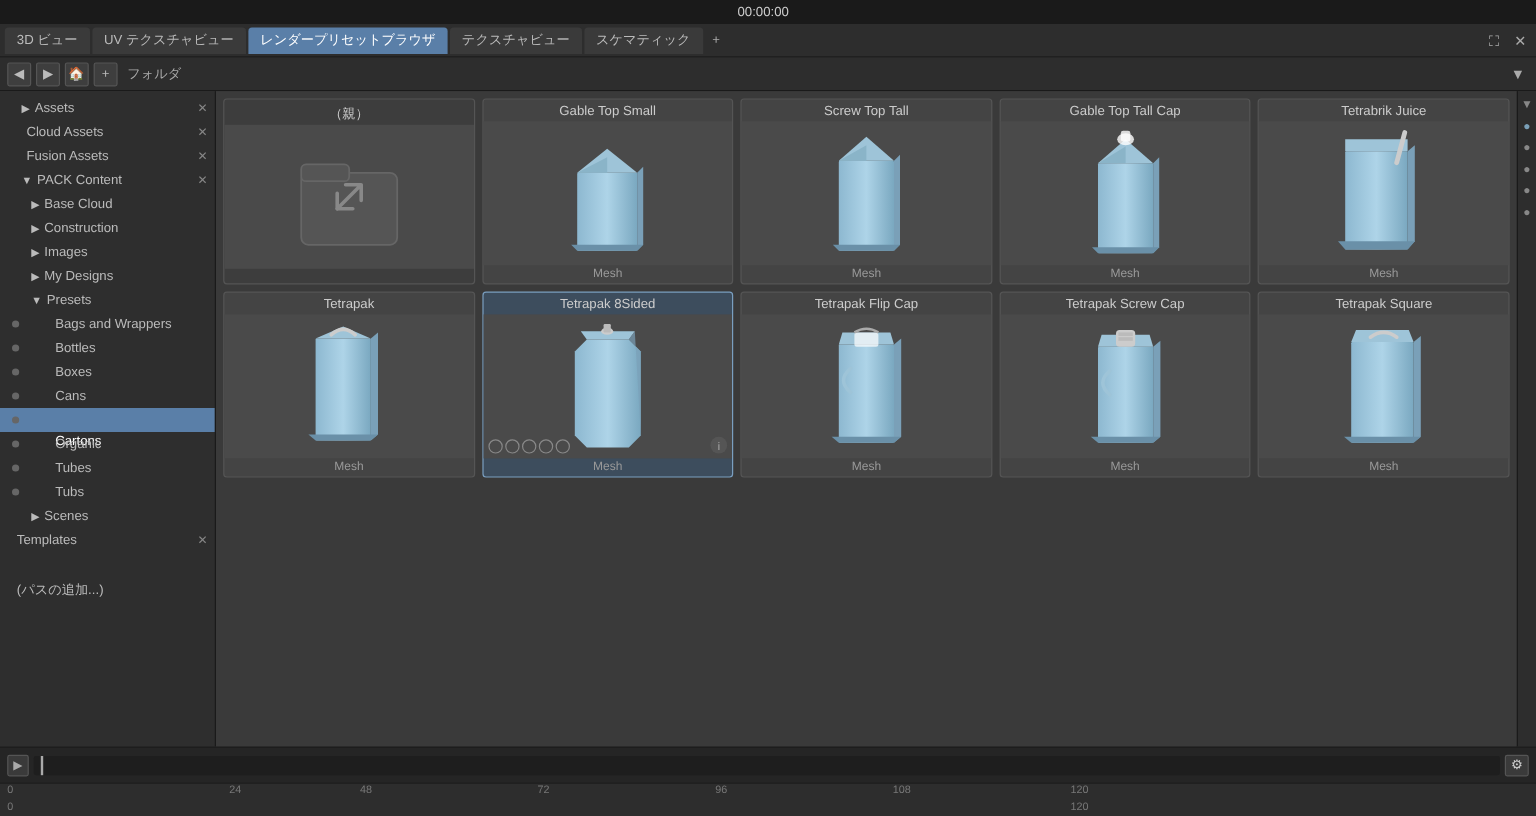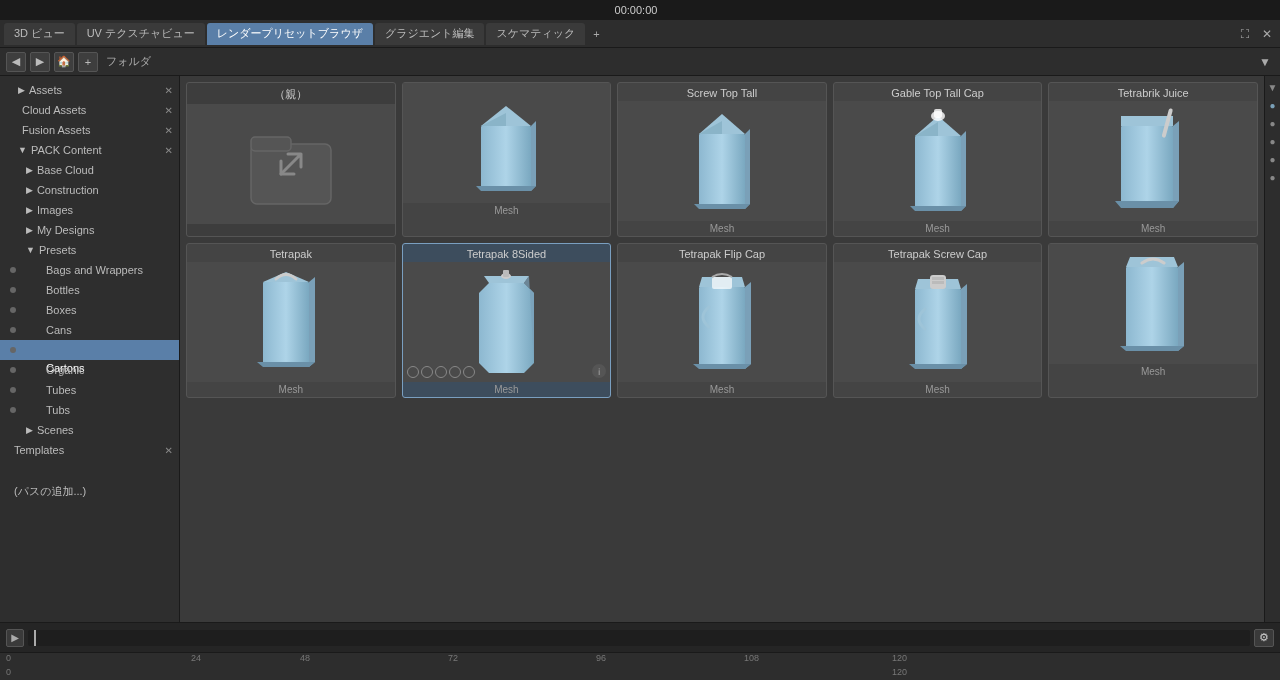--- a/index.html
+++ b/index.html
@@ -70,21 +70,21 @@
 <body>
 
 <div id="top-bar">
   <span id="timecode">00:00:00</span>
 </div>
 
 <div id="tab-bar">
   <div class="tab">3D ビュー</div>
   <div class="tab">UV テクスチャビュー</div>
   <div class="tab active">レンダープリセットブラウザ</div>
-  <div class="tab">グラジエント編集</div>
+  <div class="tab">テクスチャビュー</div>
   <div class="tab">スケマティック</div>
   <div class="tab-add">+</div>
   <div id="tab-bar-right">
     <div class="icon-btn">⛶</div>
     <div class="icon-btn">✕</div>
   </div>
 </div>
 
 <div id="nav-bar">
   <div class="nav-btn">◀</div>
@@ -216,20 +216,21 @@
             <rect x="5" y="25" width="80" height="60" rx="6" fill="#555" stroke="#666" stroke-width="1.5"></rect>
             <rect x="5" y="18" width="40" height="14" rx="4" fill="#555" stroke="#666" stroke-width="1.5"></rect>
             <path d="M35 55 L55 35 M55 35 L55 48 M55 35 L42 35" stroke="#888" stroke-width="3" stroke-linecap="round" fill="none"></path>
             <path d="M35 55 L35 42 M35 55 L48 55" stroke="#888" stroke-width="3" stroke-linecap="round" fill="none"></path>
           </svg>
         </div>
         <div class="card-label"></div>
       </div>
 
       <div class="card">
+        <div class="card-title">Gable Top Small</div>
         <div class="card-img">
           <svg width="80" height="105" viewBox="0 0 80 105">
             <defs>
               <linearGradient id="g1" x1="0" y1="0" x2="1" y2="0">
                 <stop offset="0%" stop-color="#8db8d0"></stop>
                 <stop offset="50%" stop-color="#aed4e8"></stop>
                 <stop offset="100%" stop-color="#7aa8c0"></stop>
               </linearGradient>
             </defs>
 
@@ -415,20 +416,21 @@
             <rect x="29" y="14" width="12" height="3" fill="#bbb"></rect>
             <polygon points="58,22 58,102 64,97 64,17" fill="#7aa0b8"></polygon>
             <path d="M22,42 Q10,52 22,62" stroke="#9ec4d8" stroke-width="3" fill="none" stroke-linecap="round"></path>
             <polygon points="12,102 58,102 64,97 6,97" fill="#6a90a8"></polygon>
           </svg>
         </div>
         <div class="card-label">Mesh</div>
       </div>
 
       <div class="card">
+        <div class="card-title">Tetrapak Square</div>
         <div class="card-img">
           <svg width="75" height="110" viewBox="0 0 75 110">
             <defs>
               <linearGradient id="g9" x1="0" y1="0" x2="1" y2="0">
                 <stop offset="0%" stop-color="#8db8d0"></stop>
                 <stop offset="50%" stop-color="#aed4e8"></stop>
                 <stop offset="100%" stop-color="#7aa8c0"></stop>
               </linearGradient>
             </defs>
             <rect x="10" y="18" width="52" height="84" fill="url(#g9)" rx="1"></rect>

